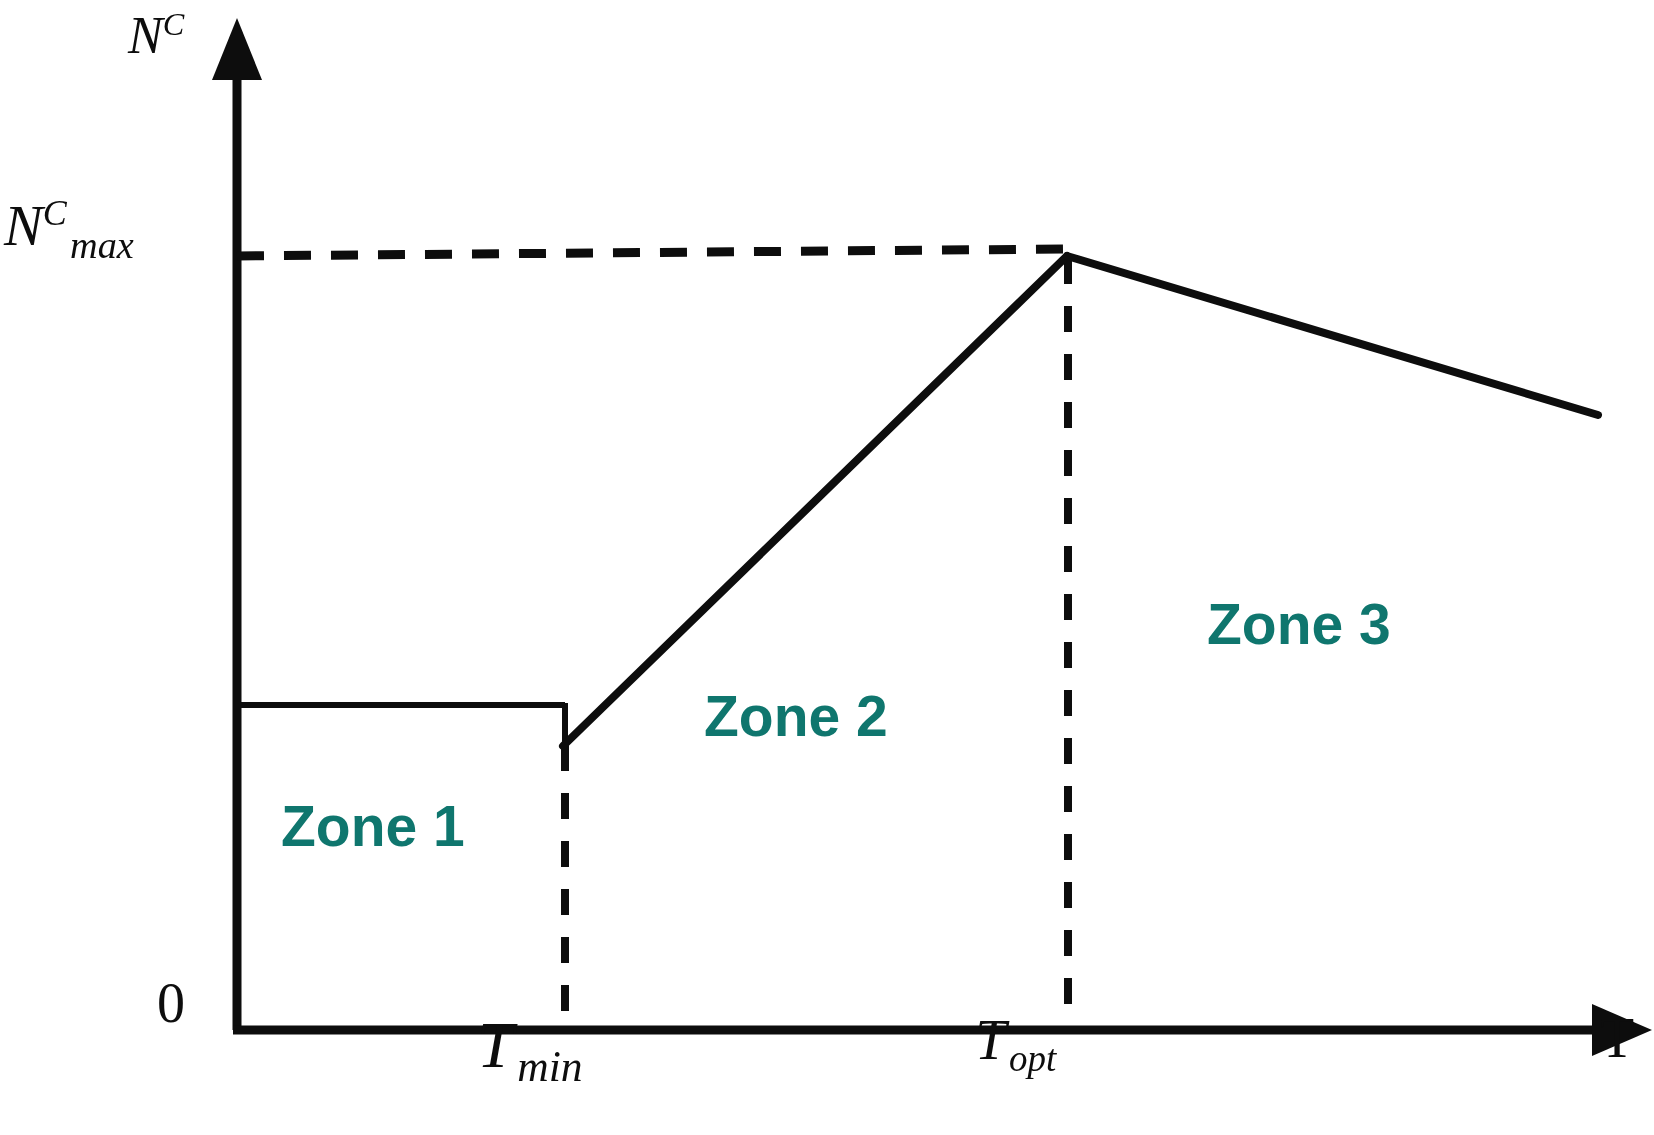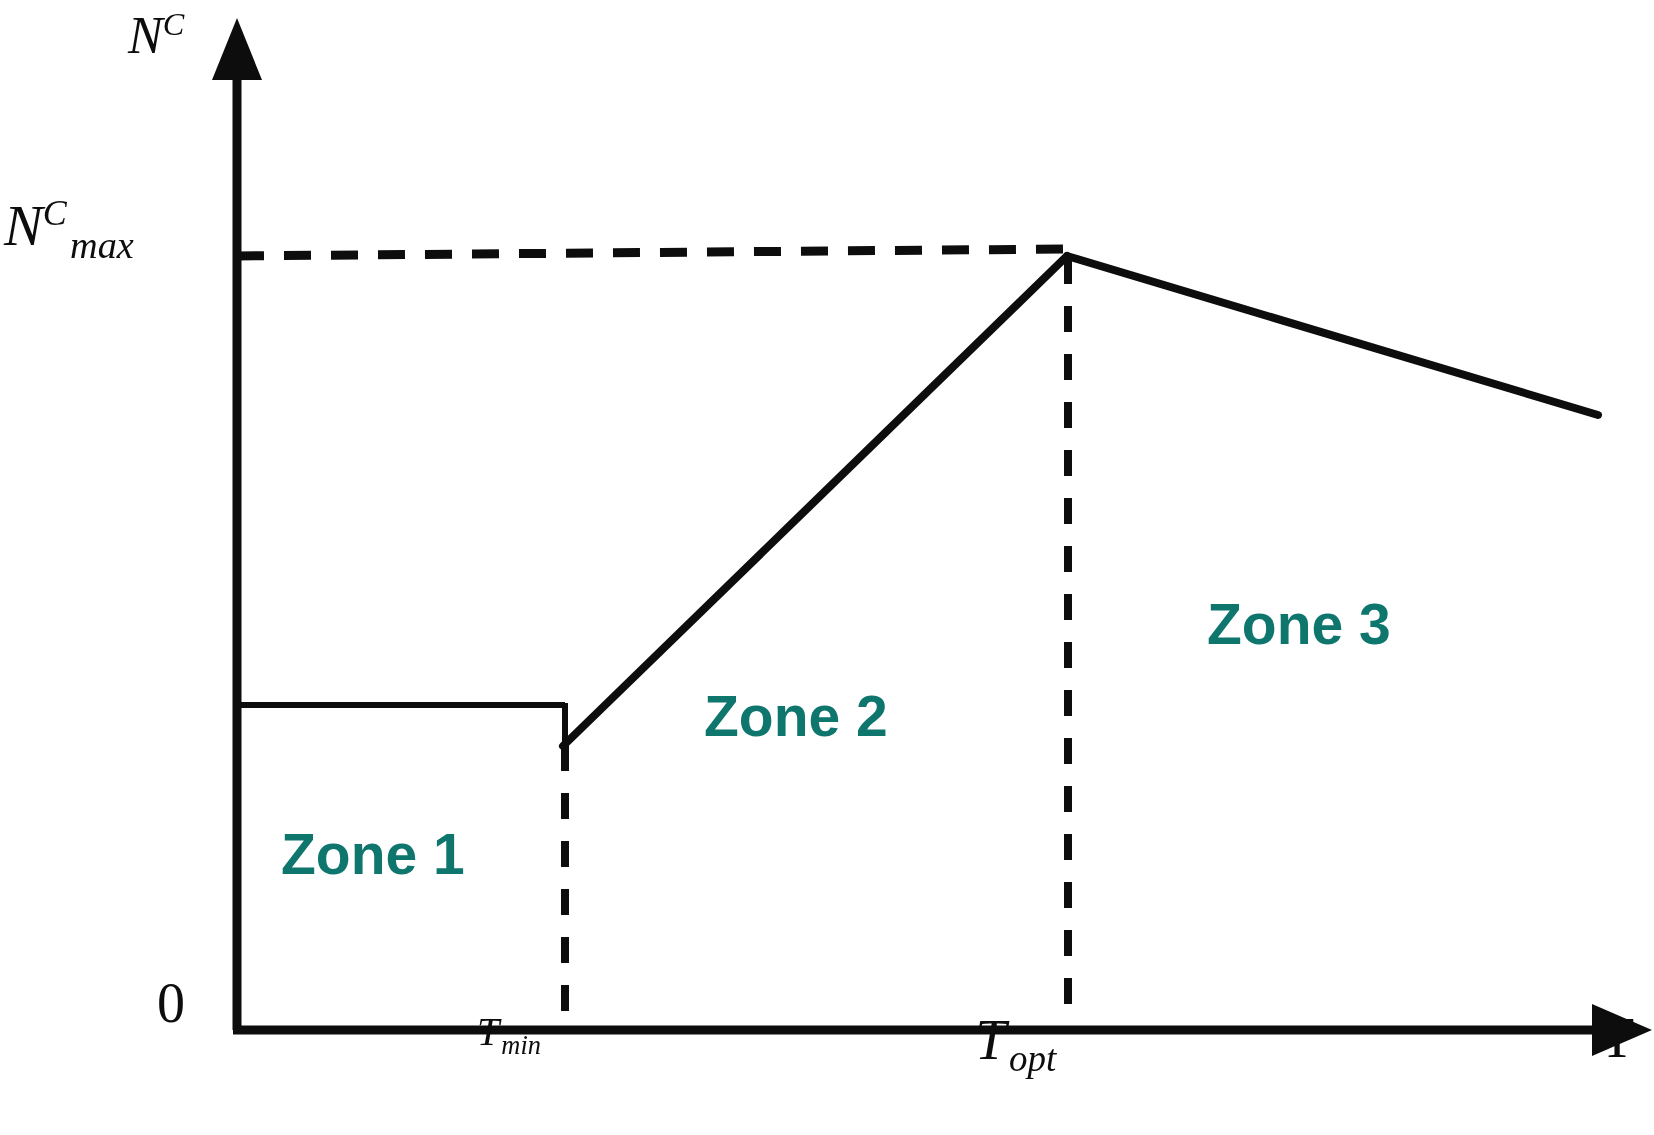--- a/index.html
+++ b/index.html
@@ -71,25 +71,25 @@
     font-weight: 700;
     font-style: normal;
     color: #0f766e;
   }
 
   
   #axis-y-title      { left: 128px; top: 8px;    font-size: 52px; }
   #label-nc-max      { left: 4px;   top: 196px;  font-size: 58px; }
   #label-nc-min      { left: 4px;   top: 646px;  font-size: 58px; }
   #label-origin      { left: 157px; top: 975px;  font-size: 56px; }
-  #label-tmin        { left: 477px; top: 1012px; font-size: 40px; }
+  #label-tmin        { left: 477px; top: 1012px; font-size: 66px; }
   #label-topt        { left: 975px; top: 1012px; font-size: 56px; }
   #axis-x-title      { left: 1600px;top: 1010px; font-size: 56px; }
 
-  #zone-1-label      { left: 281px; top: 798px;  font-size: 57px; margin-top: 28px; }
+  #zone-1-label      { left: 281px; top: 798px;  font-size: 57px; }
   #zone-2-label      { left: 689px; top: 688px;  font-size: 57px; margin-left: 15px; }
   #zone-3-label      { left: 1207px;top: 596px;  font-size: 57px; }
 </style>
 </head>
 <body>
 
 <div id="figure">
 
   <svg id="plot-svg" viewBox="0 0 1654 1135" xmlns="http://www.w3.org/2000/svg">
 

